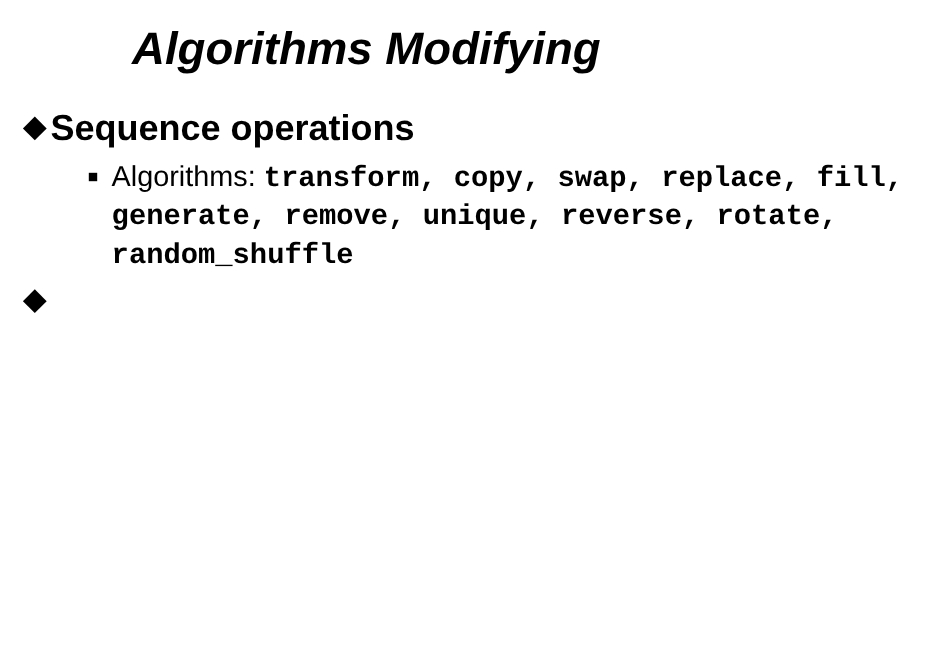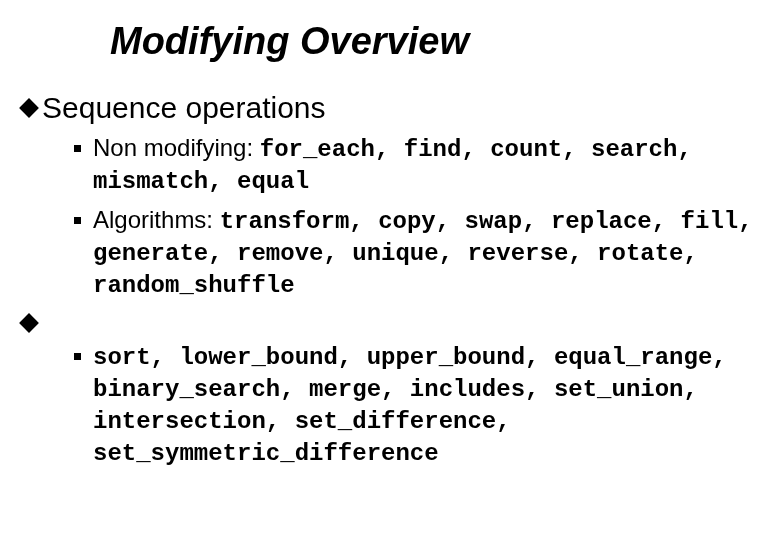--- a/index.html
+++ b/index.html
@@ -34,21 +34,21 @@
     height: 14px;
     background: #000000;
     transform: rotate(45deg);
     margin-right: 6px;
     margin-left: 2px;
     position: relative;
     top: -3px;
   }
   .section-heading {
     font-size: 30px;
-    font-weight: normal;
+    font-weight: bold;
   }
   .sub {
     margin-left: 50px;
     margin-top: 8px;
     margin-bottom: 2px;
     font-size: 24px;
     line-height: 1.25;
   }
   .sub-line {
     display: flex;
@@ -76,51 +76,35 @@
   .code {
     font-family: "Courier New", Courier, monospace;
     font-weight: bold;
     font-size: 24px;
   }
 </style>
 </head>
 <body>
 
 <div class="slide">
-  <h1 class="title">Modifying Overview</h1>
+  <h1 class="title">Algorithms Modifying</h1>
 
   <div class="section">
     <span class="diamond"></span>
     <span class="section-heading">Sequence operations</span>
   </div>
 
-  <div class="sub">
-    <div class="sub-line">
-      <span class="dot"></span>
-      <div class="sub-content">
-        <span class="label">Non modifying: </span><span class="code">for_each, find, count, search, mismatch, equal</span>
-      </div>
-    </div>
-  </div>
 
   <div class="sub">
     <div class="sub-line">
       <span class="dot"></span>
       <div class="sub-content">
         <span class="label">Algorithms: </span><span class="code">transform, copy, swap, replace, fill, generate, remove, unique, reverse, rotate, random_shuffle</span>
       </div>
     </div>
   </div>
 
   <div class="section" style="margin-top:18px;">
     <span class="diamond"></span>
   </div>
 
-  <div class="sub">
-    <div class="sub-line">
-      <span class="dot"></span>
-      <div class="sub-content">
-        <span class="code">sort, lower_bound, upper_bound, equal_range, binary_search, merge, includes, set_union, intersection, set_difference, set_symmetric_difference</span>
-      </div>
-    </div>
-  </div>
 
 </div>
 
 </body></html>

